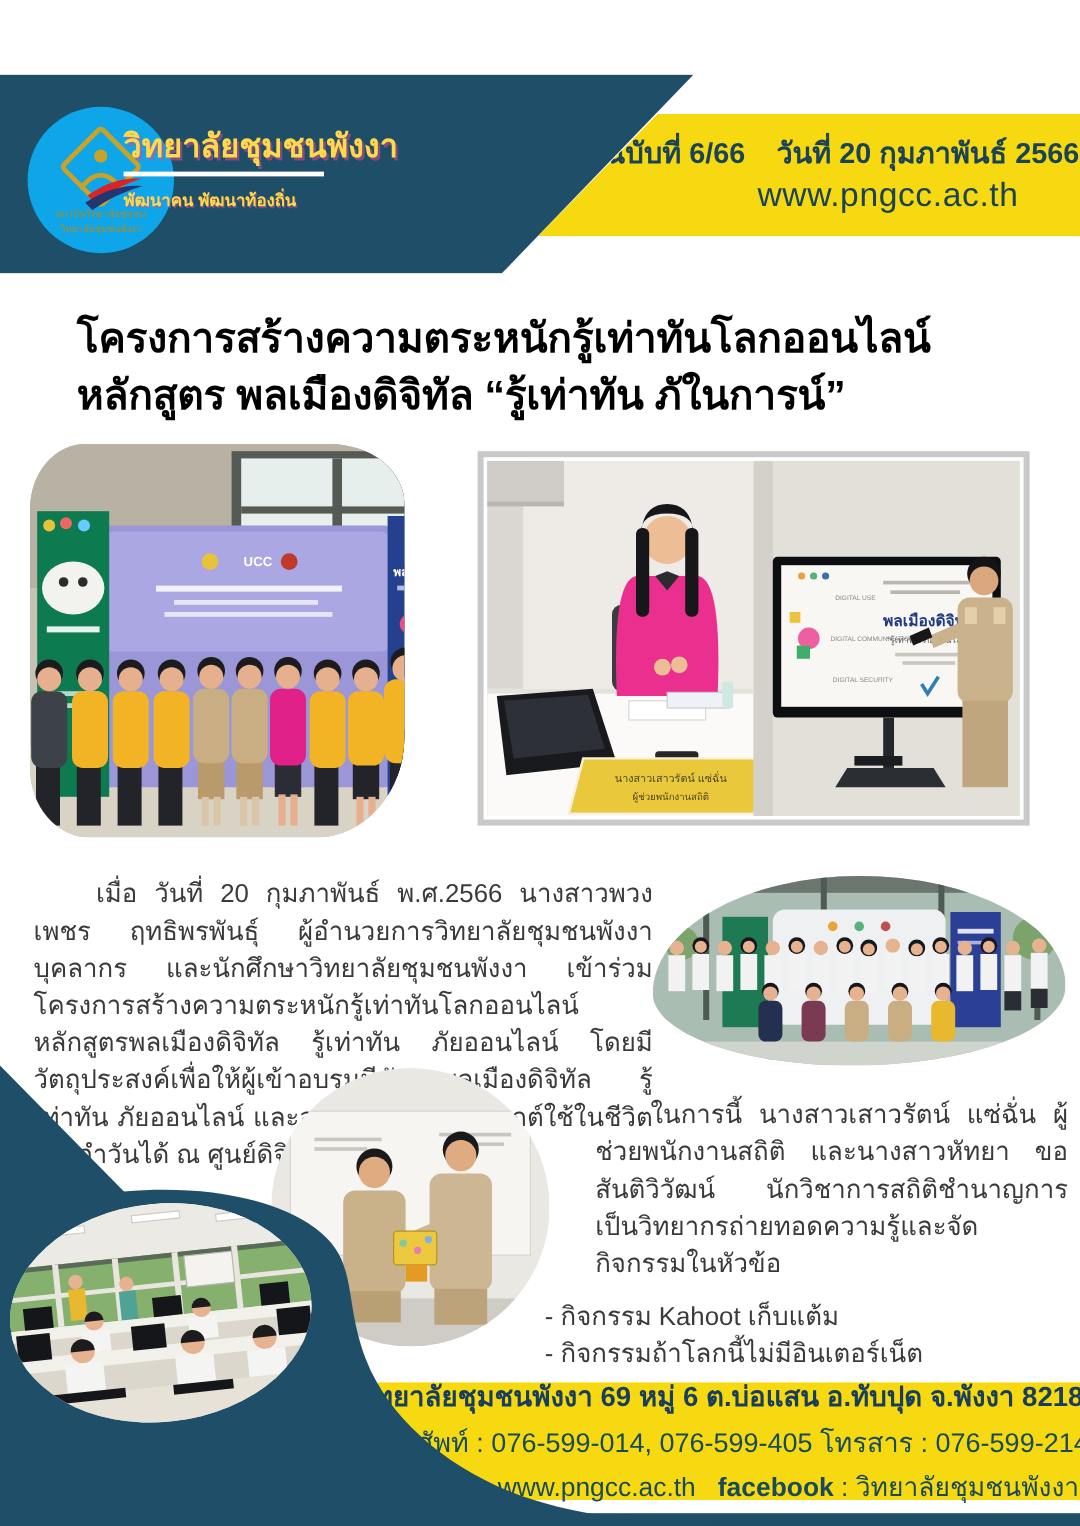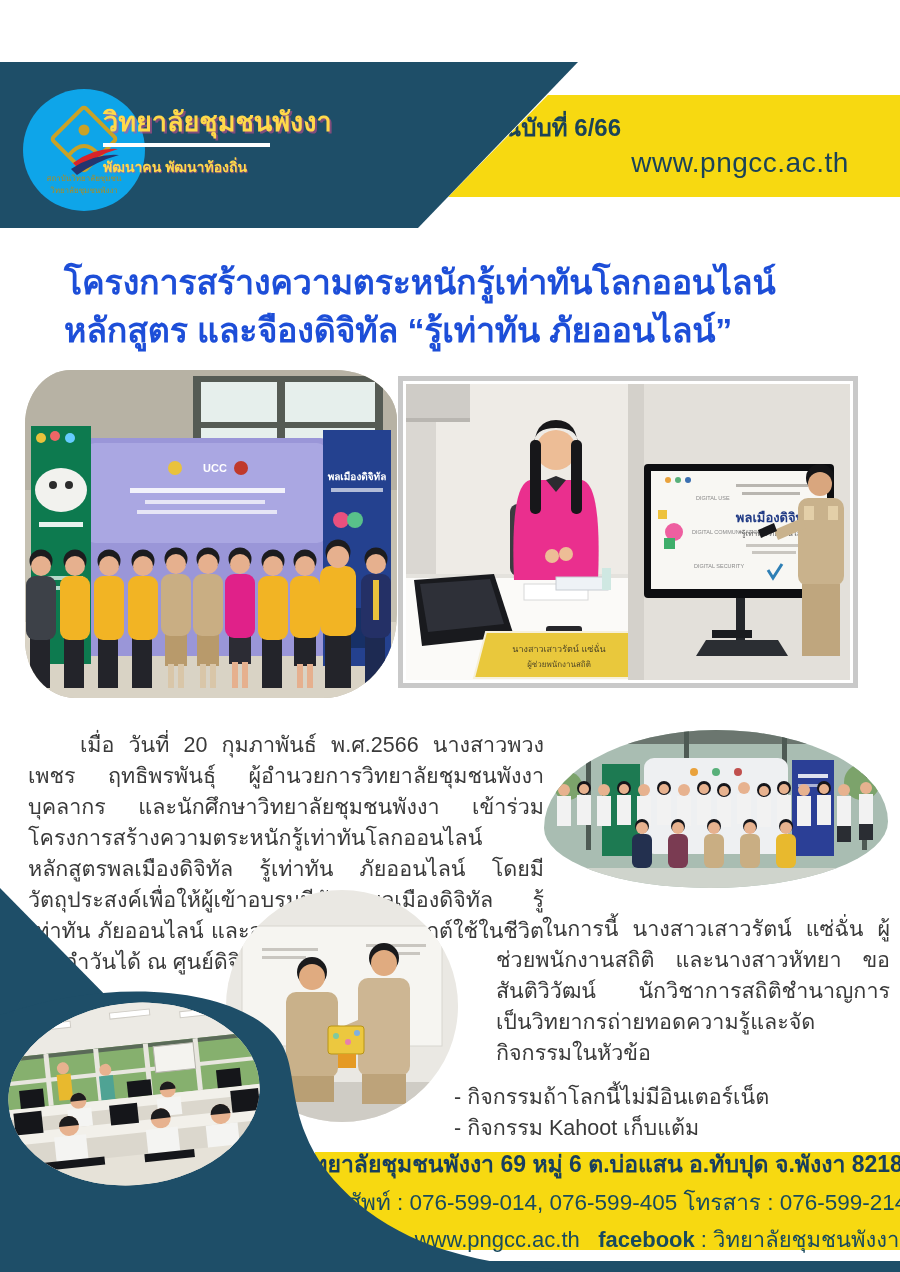--- a/index.html
+++ b/index.html
@@ -19,24 +19,24 @@
     font-size:28px;letter-spacing:.5px;}
   .logo-circle{left:23px;top:89px;width:122px;height:122px;background:#0ea5e9;border-radius:50%;z-index:3;}
   .org-title{left:103px;top:100px;font-size:27px;font-weight:bold;color:#ffd94a;z-index:3;
     text-shadow:2px 2px 0 rgba(214,77,142,.55);white-space:nowrap;}
   .org-rule{left:103px;top:143px;width:167px;height:4px;background:#ffffff;z-index:3;}
   .org-tagline{left:103px;top:156px;font-size:14px;font-weight:bold;color:#ffd94a;z-index:3;
     text-shadow:1px 1px 0 rgba(214,77,142,.5);white-space:nowrap;}
 
   
   .headline{left:64px;top:258px;width:800px;font-size:34px;line-height:48px;font-weight:bold;
-    color:#1d4ed8;letter-spacing:-.2px;}
+    color:#000000;letter-spacing:-.2px;}
 
   
-  .photo-left{left:25px;top:370px;width:372px;height:328px;overflow:hidden;
+  .photo-left{left:25px;top:370px;width:312px;height:328px;overflow:hidden;
     border-radius:46px 62px 74px 50px / 54px 50px 84px 58px;}
   .photo-right{left:398px;top:376px;width:460px;height:312px;background:#fff;
     border:5px solid #c9c9c9;padding:3px;box-sizing:border-box;}
   .photo-blob{left:544px;top:730px;width:344px;height:158px;overflow:hidden;
     border-radius:50% 50% 52% 48% / 62% 58% 42% 38%;}
   .photo-cert{left:226px;top:890px;width:232px;height:232px;overflow:hidden;border-radius:50%;}
   .photo-lab{left:8px;top:1003px;width:252px;height:182px;overflow:hidden;border-radius:50%;
     transform:rotate(-6deg);z-index:4;}
 
   
@@ -63,20 +63,21 @@
 </style>
 </head>
 <body>
 
 <div class="page">
 
   <div class="abs navy-banner"></div>
   <div class="abs yellow-banner">
     <div class="edition-line">
       <span>ฉบับที่ 6/66</span>
+      <span>วันที่ 20 กุมภาพันธ์ 2566</span>
     </div>
     <div class="site-line">www.pngcc.ac.th</div>
   </div>
 
   <div class="abs logo-circle">
     <svg width="122" height="122" viewBox="0 0 122 122">
       <g transform="rotate(45 61 50)">
         <rect x="38" y="27" width="46" height="46" fill="none" stroke="#c9a227" stroke-width="4" rx="3"></rect>
       </g>
       <circle cx="61" cy="41" r="5.5" fill="#c9a227"></circle>
@@ -86,21 +87,21 @@
       <text x="61" y="92" text-anchor="middle" font-size="8" fill="#b08c1e">สถาบันวิทยาลัยชุมชน</text>
       <text x="61" y="104" text-anchor="middle" font-size="8" fill="#b08c1e">วิทยาลัยชุมชนพังงา</text>
     </svg>
   </div>
   <div class="abs org-title">วิทยาลัยชุมชนพังงา</div>
   <div class="abs org-rule"></div>
   <div class="abs org-tagline">พัฒนาคน พัฒนาท้องถิ่น</div>
 
   <div class="abs headline">
     <div>โครงการสร้างความตระหนักรู้เท่าทันโลกออนไลน์</div>
-    <div>หลักสูตร และจืองดิจิทัล “รู้เท่าทัน ภัยออนไลน์”</div>
+    <div>หลักสูตร พลเมืองดิจิทัล “รู้เท่าทัน ภัในการน์”</div>
   </div>
 
   <div class="abs photo-left">
     <svg width="372" height="328" viewBox="0 0 372 328">
       <rect width="372" height="328" fill="#c6c1b2"></rect>
       <rect x="0" y="0" width="372" height="120" fill="#b7b2a4"></rect>
       <rect x="168" y="6" width="190" height="100" fill="#555b54"></rect>
       <rect x="176" y="12" width="174" height="88" fill="#e6efec"></rect>
       <rect x="252" y="12" width="8" height="88" fill="#555b54"></rect>
       <rect x="176" y="52" width="174" height="6" fill="#555b54"></rect>
@@ -403,22 +404,22 @@
             <circle r="6" cy="2" fill="#e7b28f"></circle>
             <rect x="-10" y="8" width="20" height="34" rx="6" fill="#e8b92e"></rect>
           </g>
       </g>
     </svg>
   </div>
 
   <div class="abs block2">
     <div class="p">ในการนี้ นางสาวเสาวรัตน์ แซ่ฉั่น ผู้ช่วยพนักงานสถิติ และนางสาวหัทยา ขอสันติวิวัฒน์ นักวิชาการสถิติชำนาญการ เป็นวิทยากรถ่ายทอดความรู้และจัดกิจกรรมในหัวข้อ</div>
     <div class="bullets">
+      <div>- กิจกรรม Kahoot เก็บแต้ม</div>
       <div>- กิจกรรมถ้าโลกนี้ไม่มีอินเตอร์เน็ต</div>
-      <div>- กิจกรรม Kahoot เก็บแต้ม</div>
     </div>
   </div>
 
   <div class="abs wedge"></div>
 
   <div class="abs photo-cert">
     <svg width="232" height="232" viewBox="0 0 232 232">
       <rect width="232" height="232" fill="#eae8e3"></rect>
       <rect x="16" y="36" width="200" height="120" fill="#f6f5f1" stroke="#d8d6d0"></rect>
       <rect x="36" y="58" width="56" height="3" fill="#c9c6c0"></rect>

